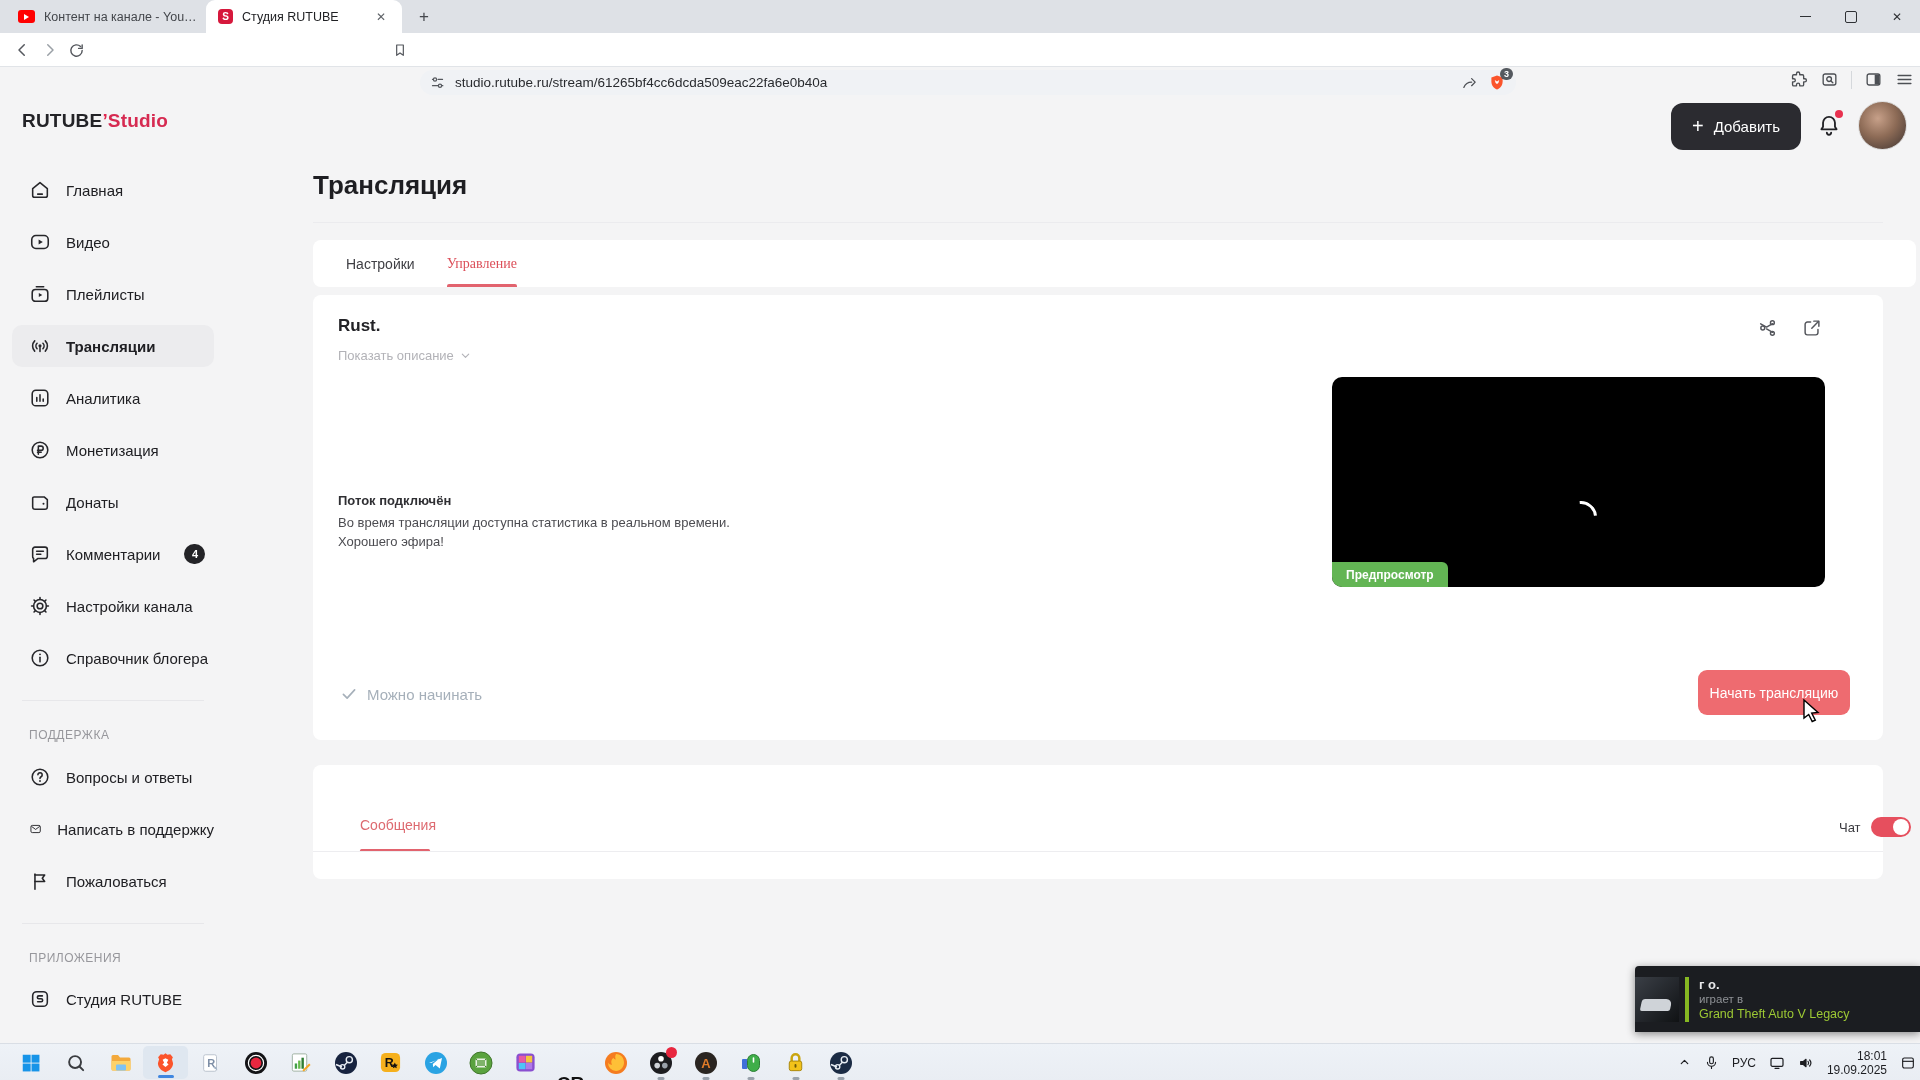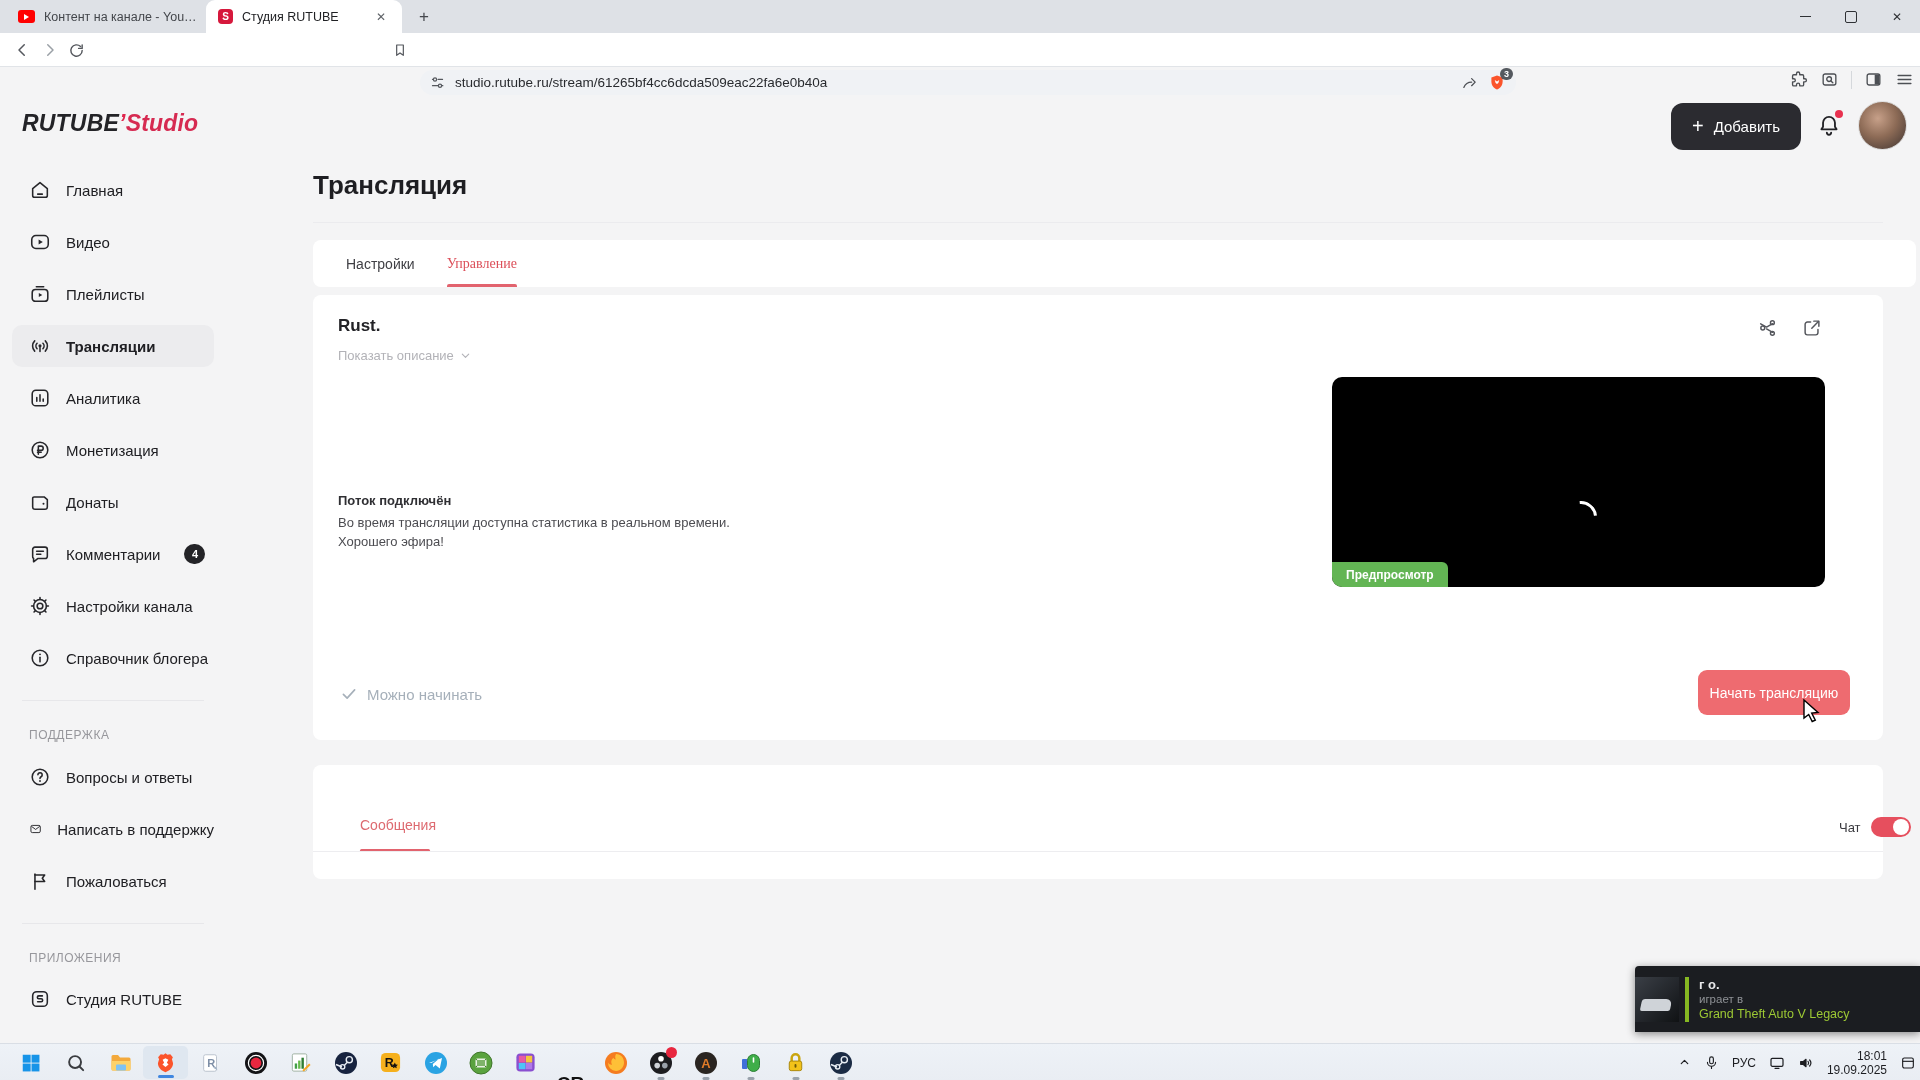--- a/index.html
+++ b/index.html
@@ -32,21 +32,21 @@
   .urlbar{position:absolute;left:420px;top:37px;width:1096px;height:25px;background:#f0f2f5;border-radius:13px;
        display:flex;align-items:center;padding:0 10px;box-sizing:border-box;gap:10px;}
   .url-text{font-size:13.5px;color:#292b2f;flex:1;white-space:nowrap;overflow:hidden;}
   .shield-wrap{position:relative;}
   .shield-badge{position:absolute;right:-7px;top:-5px;background:#55595f;color:#fff;border-radius:8px;
        font-size:9px;font-weight:bold;padding:1px 4px;line-height:10px;}
   .tb-right{position:absolute;right:6px;top:37px;display:flex;align-items:center;gap:12px;color:#4c4f54;}
   .tb-sep{width:1px;height:18px;background:#d5d8dc;}
 
   
-  .logo{position:absolute;left:22px;top:110px;font-size:23px;letter-spacing:.2px;font-style:italic;}
+  .logo{position:absolute;left:22px;top:110px;font-size:19px;letter-spacing:.2px;}
   .logo .l1{font-weight:800;color:#232327;}
   .logo .tick{font-weight:800;color:#e0254d;}
   .logo .l2{font-weight:700;color:#d62a51;}
   .add-btn{position:absolute;left:1671px;top:103px;width:130px;height:47px;background:#2b2b30;border-radius:12px;
        color:#fff;display:flex;align-items:center;justify-content:center;gap:10px;font-size:15px;}
   .add-plus{font-size:20px;font-weight:300;line-height:0;margin-top:-2px;}
   .bell{position:absolute;left:1816px;top:112px;color:#232327;}
   .bell-dot{position:absolute;right:-1px;top:-2px;width:8px;height:8px;border-radius:50%;background:#e8314f;}
   .avatar{position:absolute;left:1858px;top:101px;width:47px;height:47px;border-radius:50%;
        background:radial-gradient(circle at 40% 35%,#c7a089 0%,#8d6b56 45%,#3c3230 100%);border:1px solid #ddd;}

